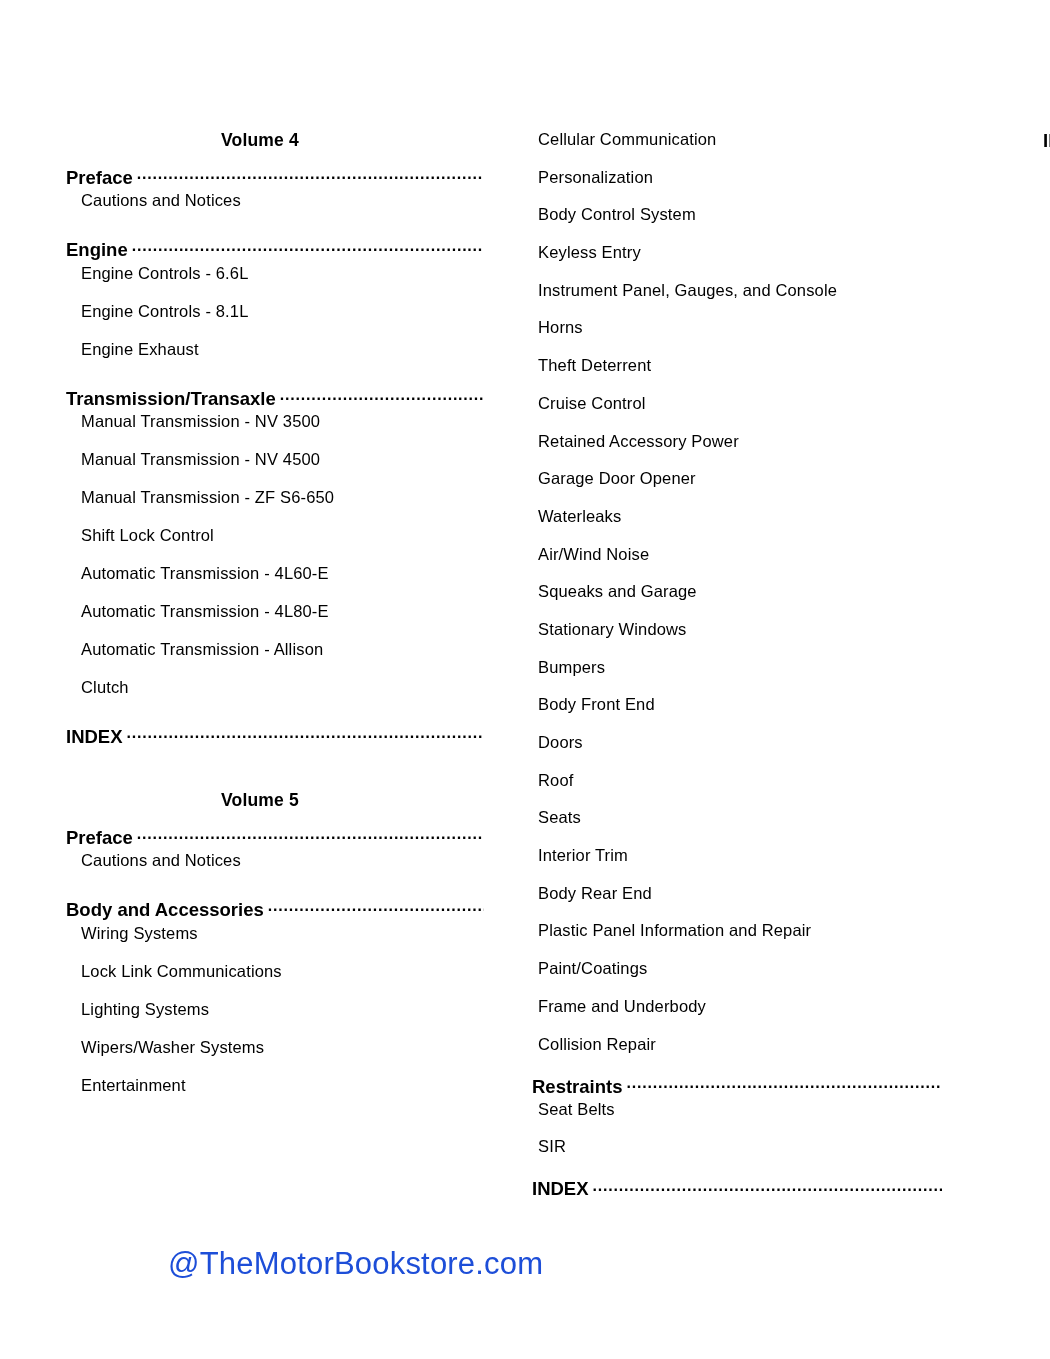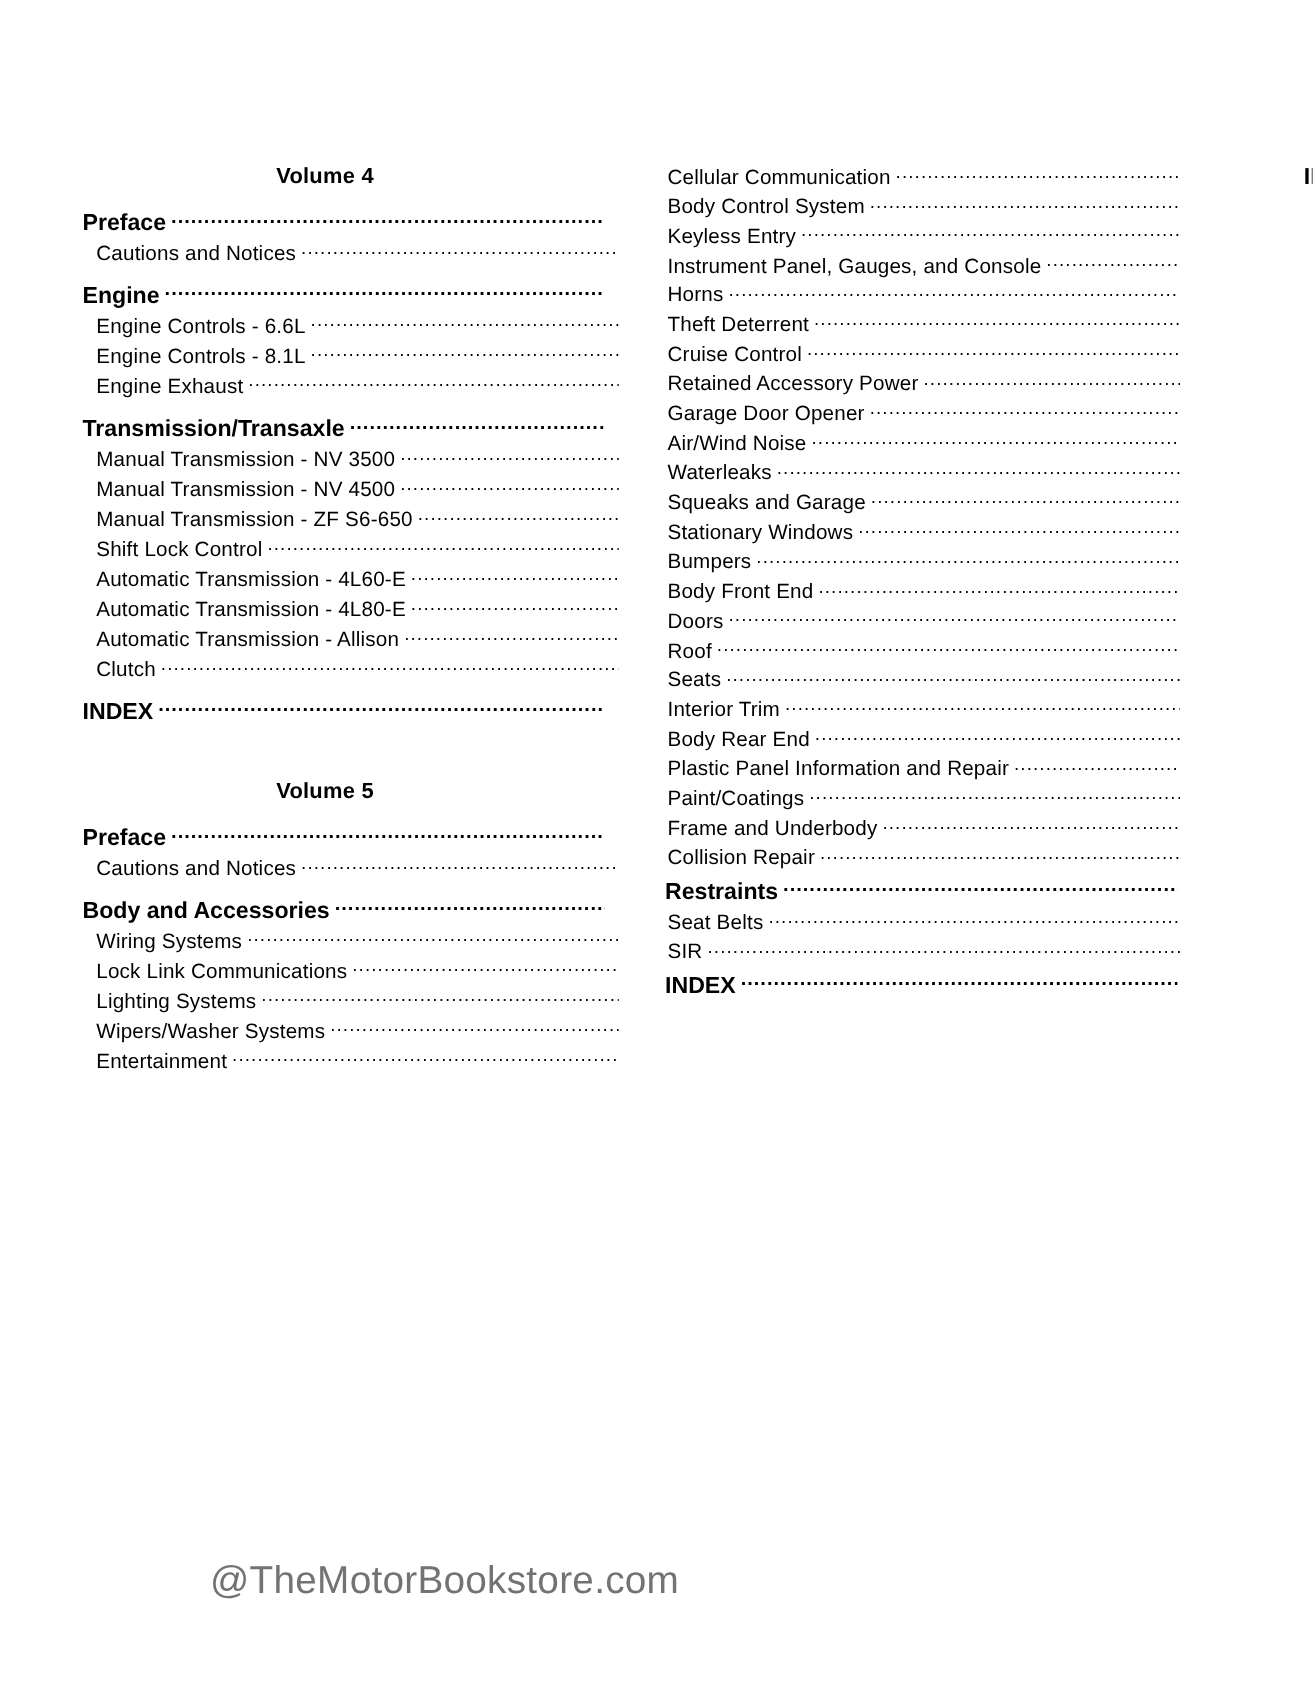--- a/index.html
+++ b/index.html
@@ -84,35 +84,36 @@
   .row.head .leader::after { font-size: 16px; letter-spacing: 0.8px; }
   .row.head .page { font-size: 18.5px; }
   .row.head.first { margin-top: 0; }
 
   
   .row.sub {
     font-size: 16.5px;
     font-weight: normal;
     padding-left: 11px;
     margin-top: 2.5px;
+    flex-direction: column;
   }
   .row.sub .label { letter-spacing: 0.15px; }
   .row.sub .page { font-size: 16.5px; }
 
   
   .col-right .row.sub { margin-top: 2.2px; padding-left: 2px; }
   .col-right .row.sub:first-child { margin-top: 0; }
   .col-right .row.head { margin-top: 4px; }
 
   .watermark {
     position: absolute;
     left: 168px;
     top: 1246px;
     font-size: 31px;
-    color: #737373;
+    color: #1d4ed8;
     letter-spacing: 0.2px;
     font-family: "Liberation Sans", sans-serif;
     white-space: nowrap;
   }
 </style>
 </head>
 <body>
 
 <div class="page">
 
@@ -250,20 +251,25 @@
   </div>
 
   <div class="col col-right">
     <div id="right-entries">
         <div class="row sub">
           <span class="label">Cellular Communication</span>
           <span class="leader"></span>
           <span class="page">8-638</span>
         </div>
         <div class="row sub">
+          <span class="label">Personalization</span>
+          <span class="leader"></span>
+          <span class="page">8-679</span>
+        </div>
+        <div class="row sub">
           <span class="label">Body Control System</span>
           <span class="leader"></span>
           <span class="page">8-681</span>
         </div>
         <div class="row sub">
           <span class="label">Keyless Entry</span>
           <span class="leader"></span>
           <span class="page">8-859</span>
         </div>
         <div class="row sub">
@@ -290,28 +296,28 @@
           <span class="label">Retained Accessory Power</span>
           <span class="leader"></span>
           <span class="page">8-977</span>
         </div>
         <div class="row sub">
           <span class="label">Garage Door Opener</span>
           <span class="leader"></span>
           <span class="page">8-998</span>
         </div>
         <div class="row sub">
+          <span class="label">Waterleaks</span>
+          <span class="leader"></span>
+          <span class="page">8-1027</span>
+        </div>
+        <div class="row sub">
           <span class="label">Air/Wind Noise</span>
           <span class="leader"></span>
           <span class="page">8-1031</span>
-        </div>
-        <div class="row sub">
-          <span class="label">Waterleaks</span>
-          <span class="leader"></span>
-          <span class="page">8-1027</span>
         </div>
         <div class="row sub">
           <span class="label">Squeaks and Garage</span>
           <span class="leader"></span>
           <span class="page">8-1034</span>
         </div>
         <div class="row sub">
           <span class="label">Stationary Windows</span>
           <span class="leader"></span>
           <span class="page">8-1035</span>

